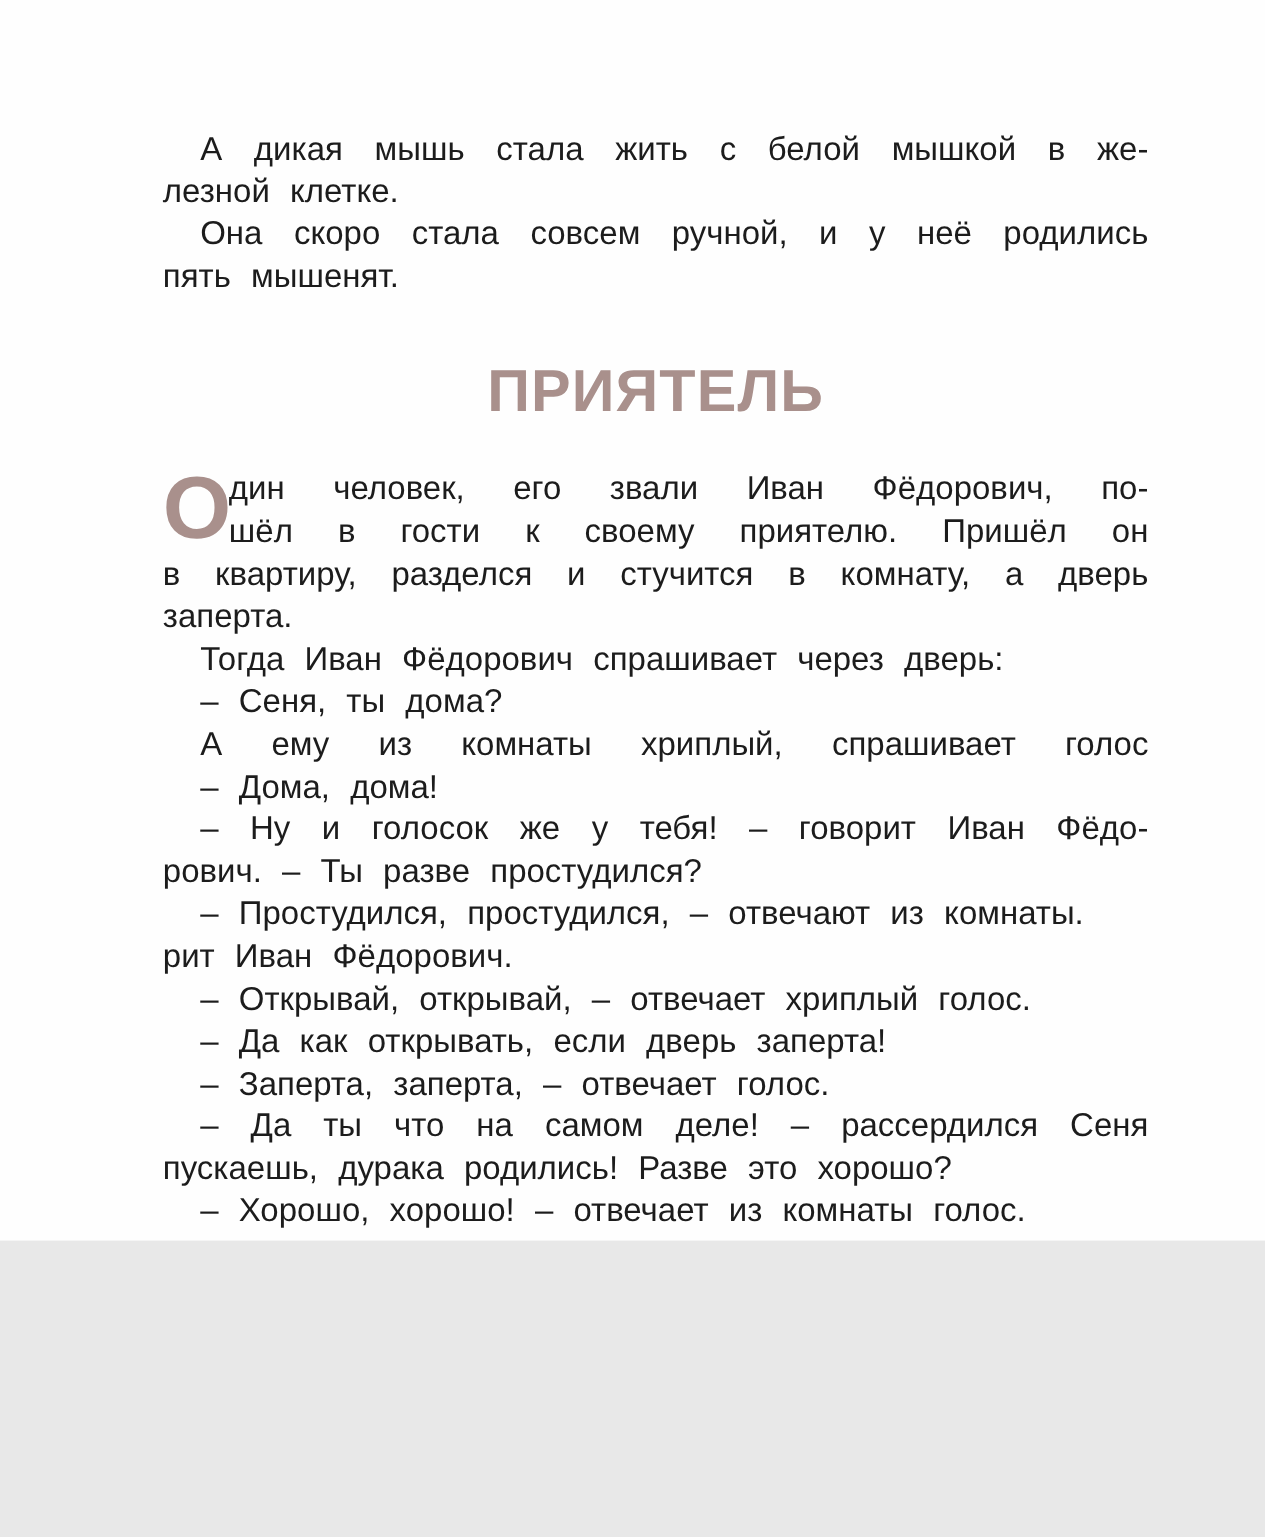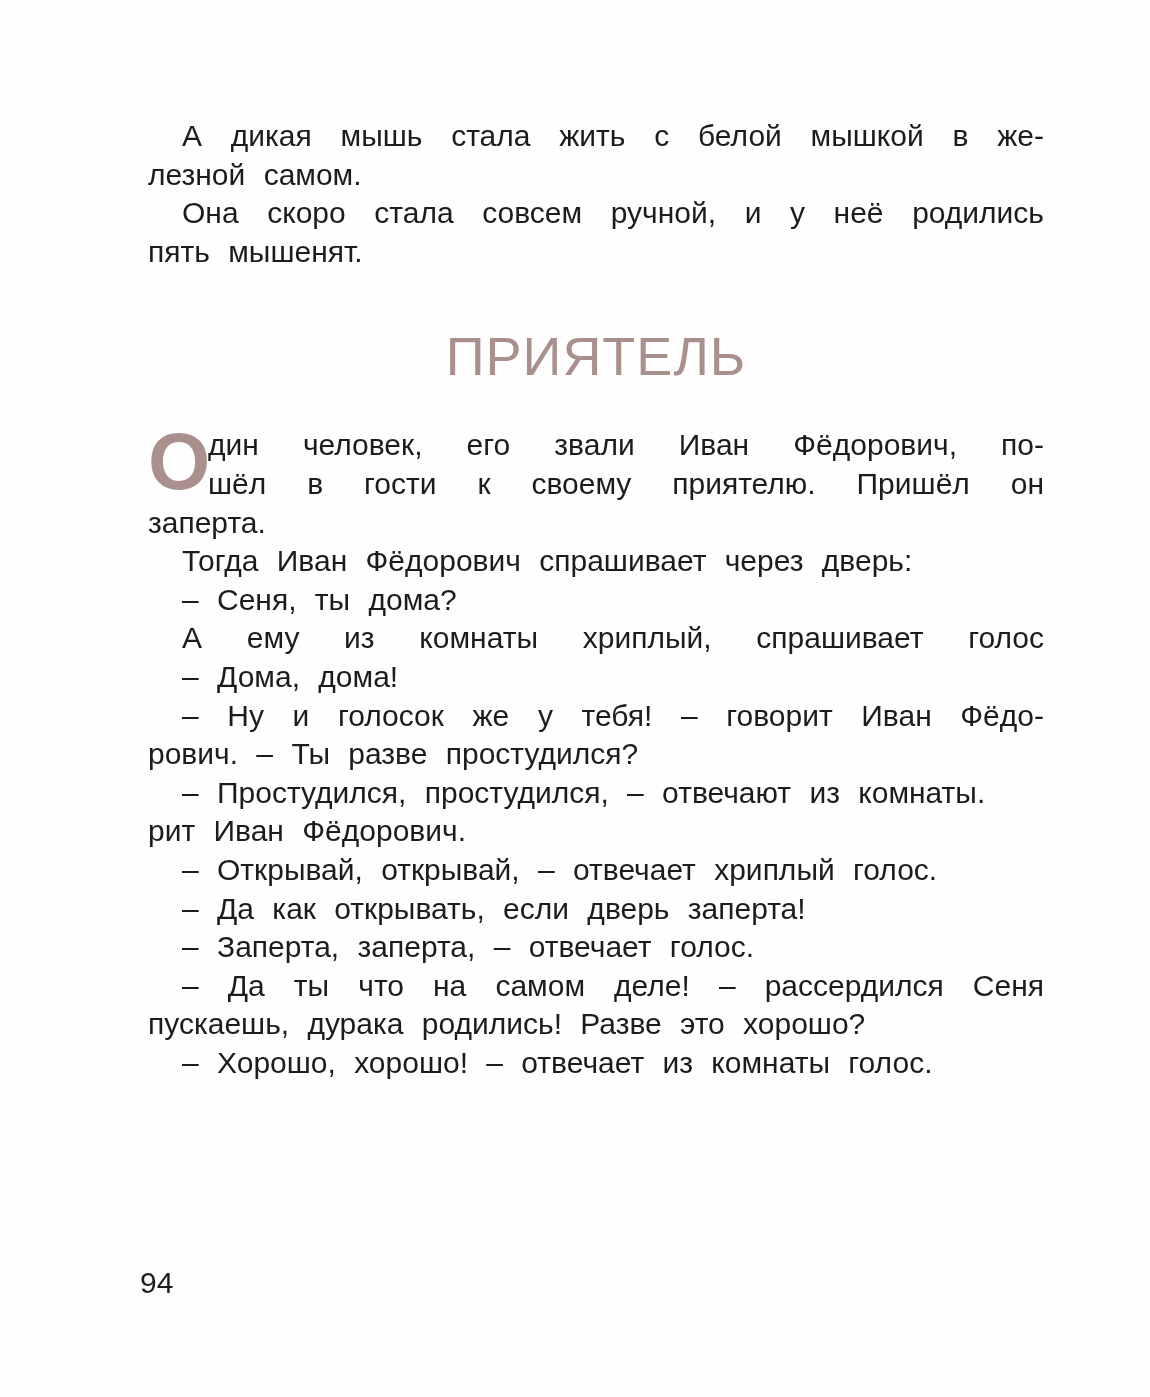--- a/index.html
+++ b/index.html
@@ -1,18 +1,18 @@
 <!DOCTYPE html>
 <html><head>
 <meta charset="utf-8">
 <style>
   html,body { margin:0; padding:0; background:#e8e8e8; }
   .page {
     position:relative;
-    width:1150px; height:1397px;
+    width:1150px; height:1128px;
     margin:0 auto;
     background:#fefefe;
     font-family:"Liberation Sans", sans-serif;
     color:#1c1c1c;
     overflow:hidden;
   }
   .content {
     position:absolute;
     left:148px; top:0;
     width:896px;
@@ -28,21 +28,21 @@
   .line.stretch {
     white-space:normal;
     text-align:justify;
     text-align-last:justify;
   }
   .line.indent { padding-left:34px; }
   .story-title {
     margin-top:53px;
     line-height:64px;
     font-size:54px;
-    font-weight:normal;
+    font-weight:bold;
     letter-spacing:1px;
     text-align:center;
     color:#a9908c;
   }
   .story { margin-top:38px; }
   .dropcap {
     float:left;
     width:59px; height:71px;
     padding-top:3px;
     margin-right:1px;
@@ -60,31 +60,32 @@
   }
 </style>
 </head>
 <body>
 
 <div class="page">
   <div class="content">
 
     <div class="intro">
       <div class="line indent stretch">А дикая мышь стала жить с белой мышкой в же-</div>
-      <div class="line">лезной самом.</div>
+      <div class="line">лезной клетке.</div>
       <div class="line indent stretch">Она скоро стала совсем ручной, и у неё родились</div>
       <div class="line">пять мышенят.</div>
     </div>
 
     <div class="story-title">ПРИЯТЕЛЬ</div>
 
     <div class="story">
       <div class="dropcap">О</div>
       <div class="line stretch">дин человек, его звали Иван Фёдорович, по-</div>
       <div class="line stretch">шёл в гости к своему приятелю. Пришёл он</div>
+      <div class="line stretch">в квартиру, разделся и стучится в комнату, а дверь</div>
       <div class="line">заперта.</div>
       <div class="line indent">Тогда Иван Фёдорович спрашивает через дверь:</div>
       <div class="line indent">– Сеня, ты дома?</div>
       <div class="line indent stretch">А ему из комнаты хриплый, спрашивает голос</div>
       <div class="line indent">– Дома, дома!</div>
       <div class="line indent stretch">– Ну и голосок же у тебя! – говорит Иван Фёдо-</div>
       <div class="line">рович. – Ты разве простудился?</div>
       <div class="line indent">– Простудился, простудился, – отвечают из комнаты.</div>
       <div class="line">рит Иван Фёдорович.</div>
       <div class="line indent">– Открывай, открывай, – отвечает хриплый голос.</div>

